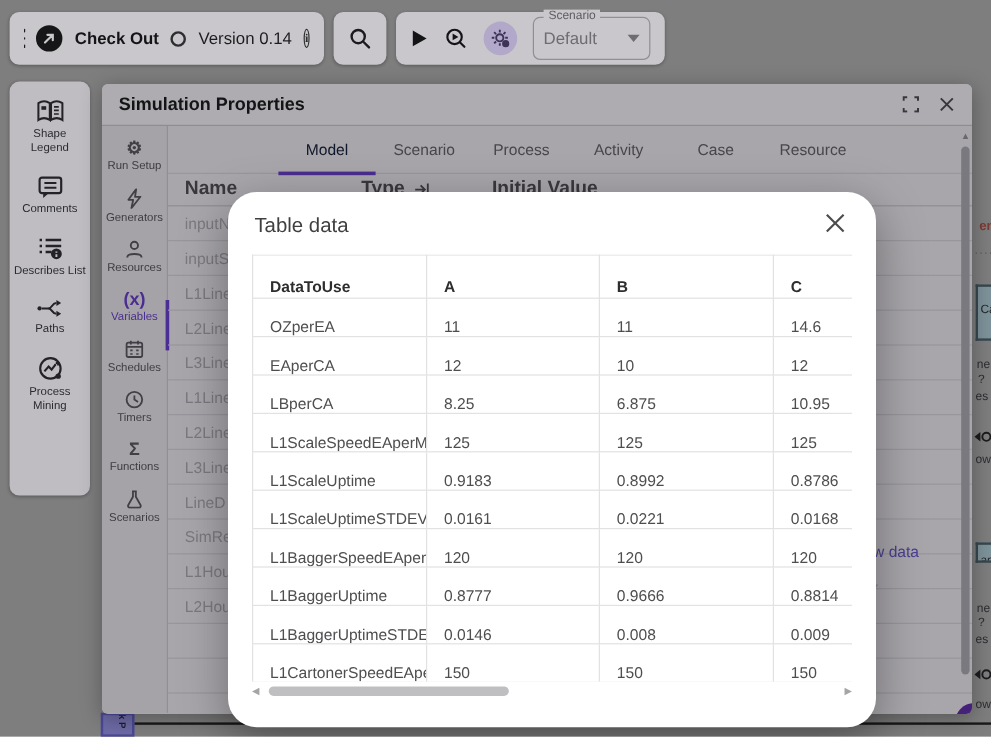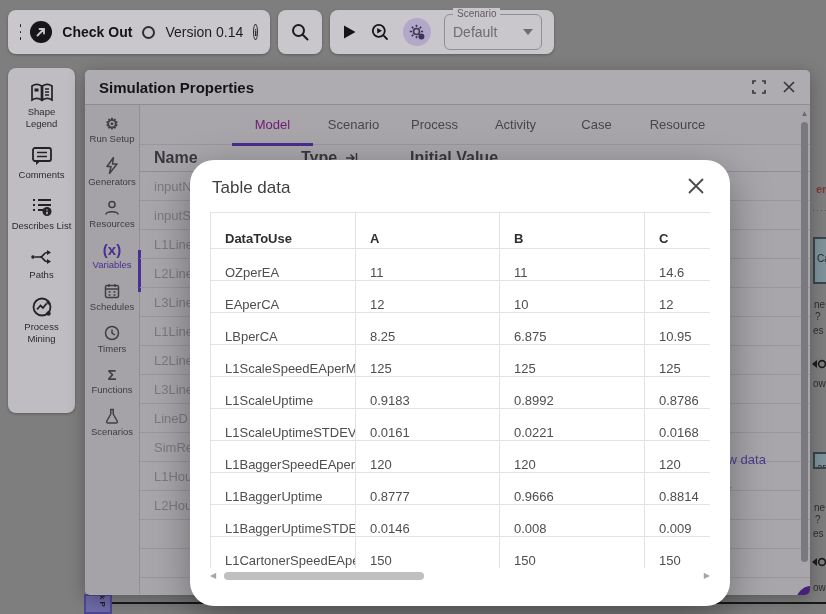--- a/index.html
+++ b/index.html
@@ -59,21 +59,21 @@
              align-items:center; padding-top:11px; gap:13px; position:relative; }
   .nav-item { display:flex; flex-direction:column; align-items:center; gap:2px; color:#413f45; cursor:pointer; }
   .nav-item .nlbl { font-size:9.5px; color:#3e3c42; white-space:nowrap; }
   .nav-item.active, .nav-item.active .nlbl { color:#4b2d92; }
   .nav-indicator { position:absolute; right:-2px; top:145px; width:3px; height:42px; background:#4b2d96; }
   .nav-glyph { font-size:15px; line-height:1; font-weight:bold; }
   .dlg-content { position:relative; flex:1; }
   .tabs-row { height:40px; display:flex; padding-left:92px; border-bottom:1px solid #99979d; }
   .tab { width:81px; display:flex; align-items:center; justify-content:center; font-size:13px; color:#48464c;
          position:relative; cursor:pointer; }
-  .tab.active { color:#701a75; }
+  .tab.active { color:#0f172a; }
   .tab.active::after { content:""; position:absolute; left:0; right:0; bottom:-2px; height:3px; background:#4a2d8e; }
   .cols-row { height:27px; border-bottom:1px solid #8f8d93; display:flex; align-items:center; font-size:16px;
               font-weight:bold; color:#3a383e; }
   .col-name { padding-left:14px; width:161px; }
   .col-type { width:109px; display:flex; gap:8px; align-items:center; }
   .col-init { padding-left:0; }
   .dlg-row { height:29px; border-bottom:1px solid #98969c; display:flex; align-items:center; padding-left:14px;
              font-size:13px; color:#7b797f; cursor:pointer; }
   .view-link { position:absolute; font-size:13px; color:#4a3e92; cursor:pointer; white-space:nowrap; }
   .vl-1 { left:569px; top:347px; }

